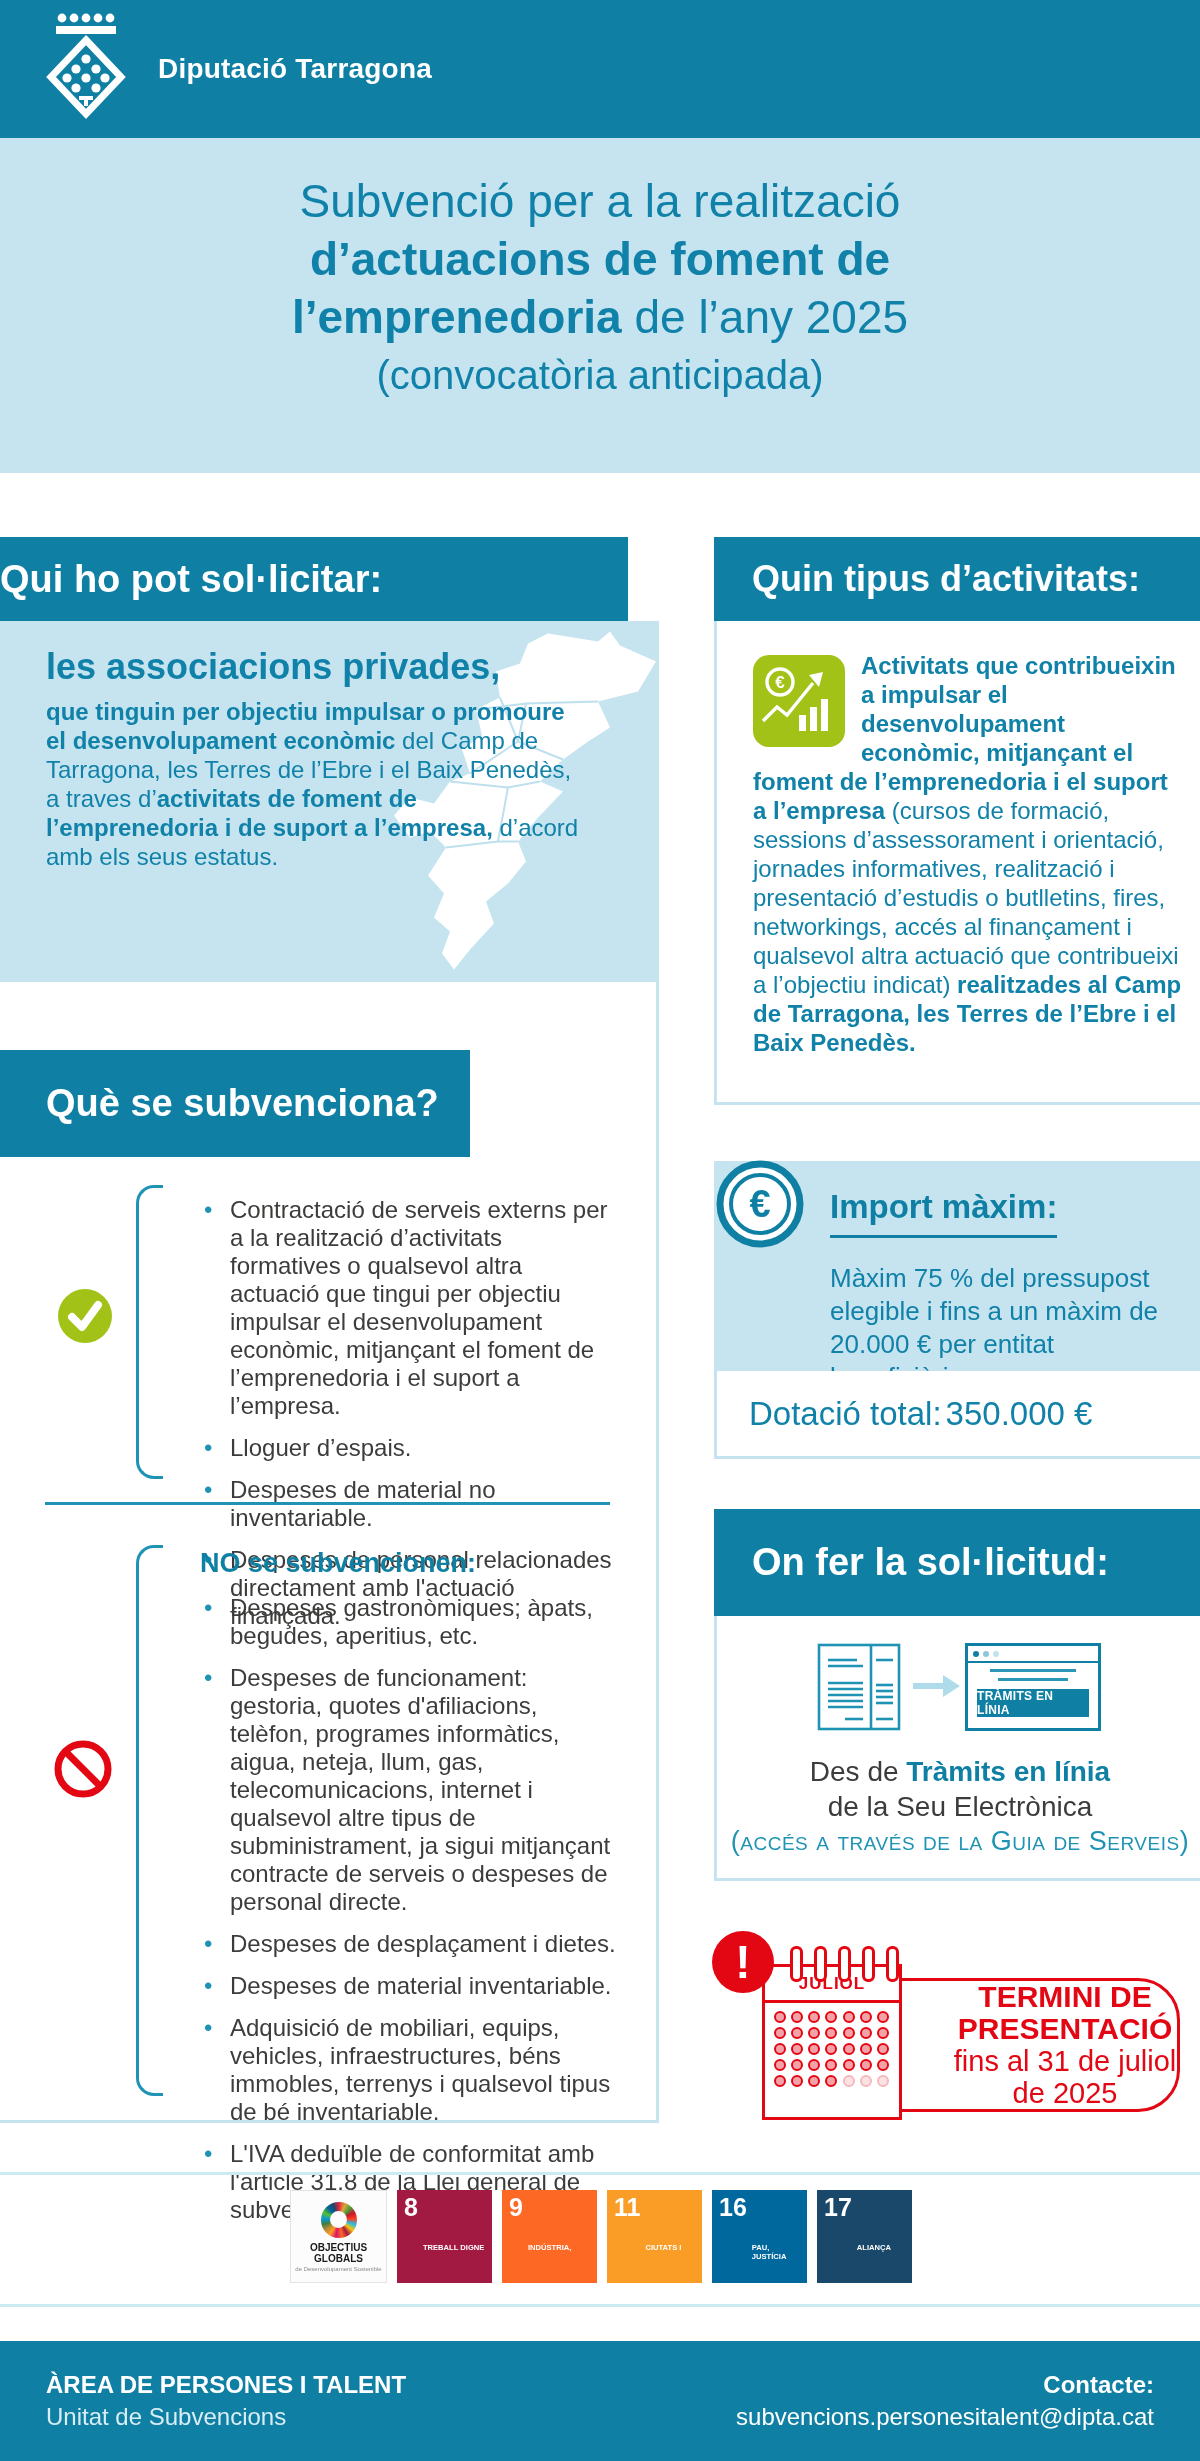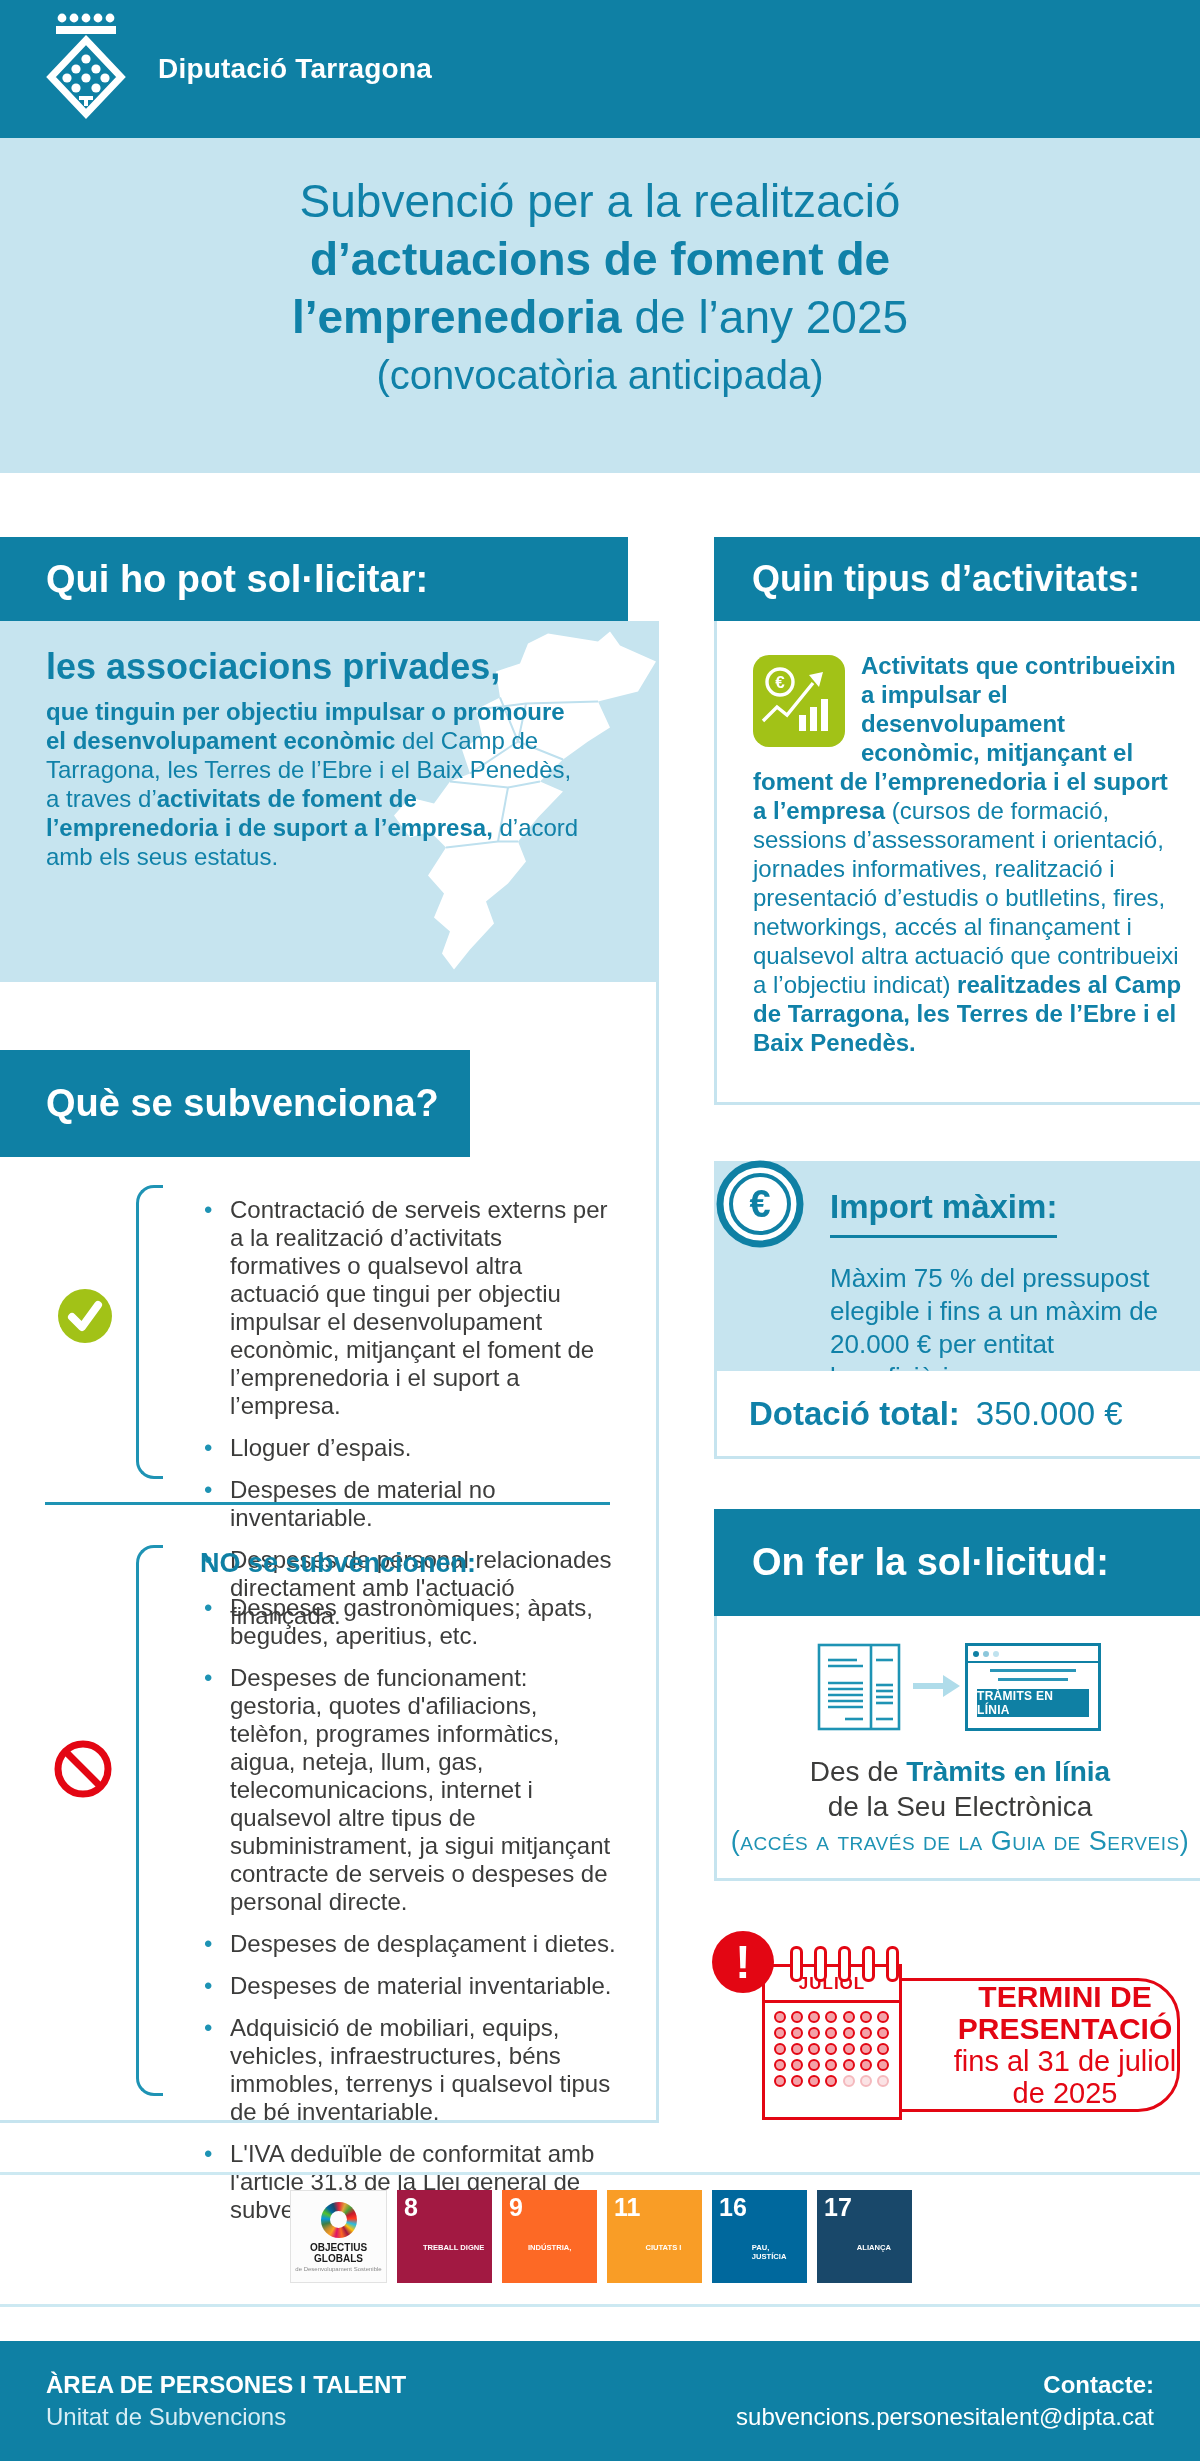--- a/index.html
+++ b/index.html
@@ -42,21 +42,21 @@
   
   .quin-panel{left:714px;top:621px;width:486px;height:484px;background:#fff;border-left:3px solid #C6E4EF;border-bottom:3px solid #C6E4EF;box-sizing:border-box;padding:30px 18px 0 36px;}
   .quin-text{font-size:24px;line-height:29px;color:#1081A8;}
   .quin-text .b{font-weight:bold;}
   .greenicon{float:left;margin:4px 16px 6px 0;}
 
   .import-box{left:714px;top:1161px;width:486px;height:210px;background:#C6E4EF;}
   .import-title{left:830px;top:1188px;color:#0F80A4;font-weight:bold;font-size:33px;border-bottom:3px solid #0F80A4;padding-bottom:9px;}
   .import-body{left:830px;top:1262px;width:352px;font-size:26px;line-height:33px;color:#1081A8;}
   .dotacio{left:714px;top:1371px;width:486px;height:88px;background:#fff;border-left:3px solid #C6E4EF;border-bottom:3px solid #C6E4EF;display:flex;align-items:center;box-sizing:border-box;padding-left:32px;font-size:33px;color:#1081A8;}
-  .dotacio .lbl{font-weight:bold;margin-right:16px;}
+  .dotacio .lbl{font-weight:normal;margin-right:4px;}
 
   .on-panel{left:714px;top:1616px;width:486px;height:262px;background:#fff;border-left:3px solid #C6E4EF;border-bottom:3px solid #C6E4EF;}
   .browser{position:absolute;left:248px;top:27px;width:136px;height:88px;border:3px solid #0F80A4;background:#fff;box-sizing:border-box;}
   .browser .bbar{height:15px;border-bottom:2px solid #0F80A4;display:flex;align-items:center;gap:4px;padding-left:5px;}
   .browser .dot{width:6px;height:6px;border-radius:50%;}
   .browser .ln{height:3px;background:#2A96B8;margin:6px auto 0 auto;}
   .browser .btn{width:112px;height:28px;background:#0F80A4;color:#fff;font-weight:bold;font-size:12px;display:flex;align-items:center;justify-content:center;margin:8px auto 0 auto;letter-spacing:.3px;}
   .on-text{position:absolute;left:0;top:138px;width:100%;text-align:center;font-size:28px;line-height:35px;color:#3C3C3B;}
   .on-text .b{font-weight:bold;color:#0F80A4;}
   .on-text .sc{font-variant:small-caps;color:#1E93B4;font-size:27px;letter-spacing:.5px;}
@@ -126,21 +126,21 @@
     <span class="brand">Diputació Tarragona</span>
   </div>
 
   <div class="abs titleblock">
     <div class="t">Subvenció per a la realització</div>
     <div class="t b">d’actuacions de foment de</div>
     <div class="t"><span class="b">l’emprenedoria</span><span> de l’any 2025</span></div>
     <div class="t4">(convocatòria anticipada)</div>
   </div>
 
-  <div class="abs sec-header" style="left:0;top:537px;width:628px;height:84px;font-size:38px;padding-left:46px;">
+  <div class="abs sec-header" style="left:0;top:537px;width:628px;height:84px;font-size:38px;">
     <span>Qui ho pot sol·licitar:</span>
   </div>
 
   <div class="abs qui-body">
     <span class="map">
       <svg width="300" height="345" viewBox="0 0 300 340">
         <path fill="#ffffff" d="M190,2 L240,10 L252,0 L262,14 L298,30 L280,60 L240,70 L252,96 L230,110 L205,128 L182,150 L205,160 L180,186 L160,210 L168,230 L150,252 L128,270 L136,292 L112,318 L96,338 L84,322 L92,300 L76,286 L86,262 L70,244 L88,216 L72,200 L52,206 L36,184 L52,166 L76,172 L92,150 L112,142 L104,118 L124,104 L118,78 L142,66 L138,40 L162,32 L170,12 Z"></path>
         <g stroke="#BEE0EE" stroke-width="2" fill="none">
           <path d="M118,78 L168,72 L240,70"></path>
           <path d="M142,66 L160,110 L205,128"></path>

